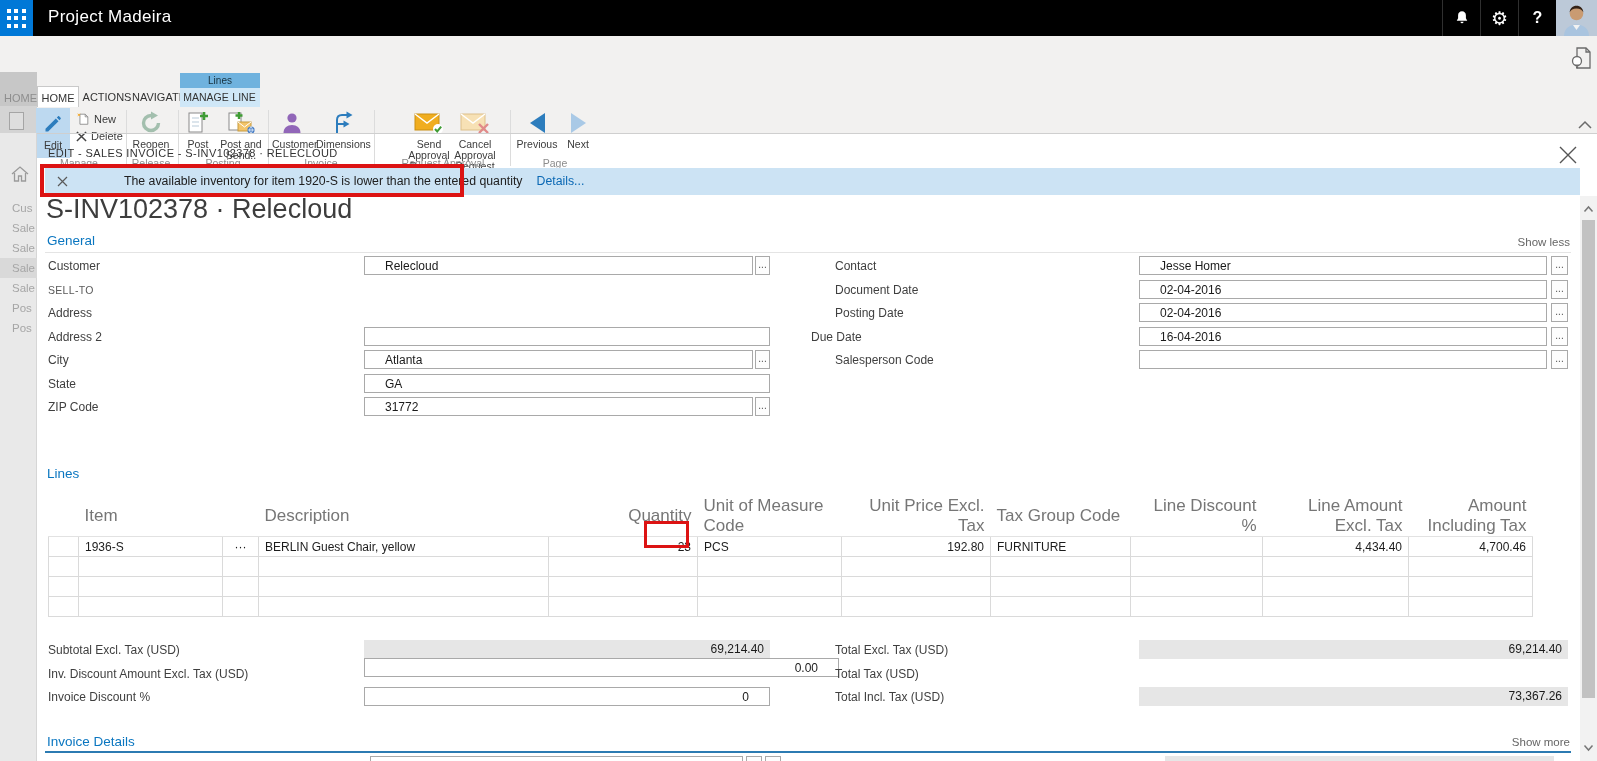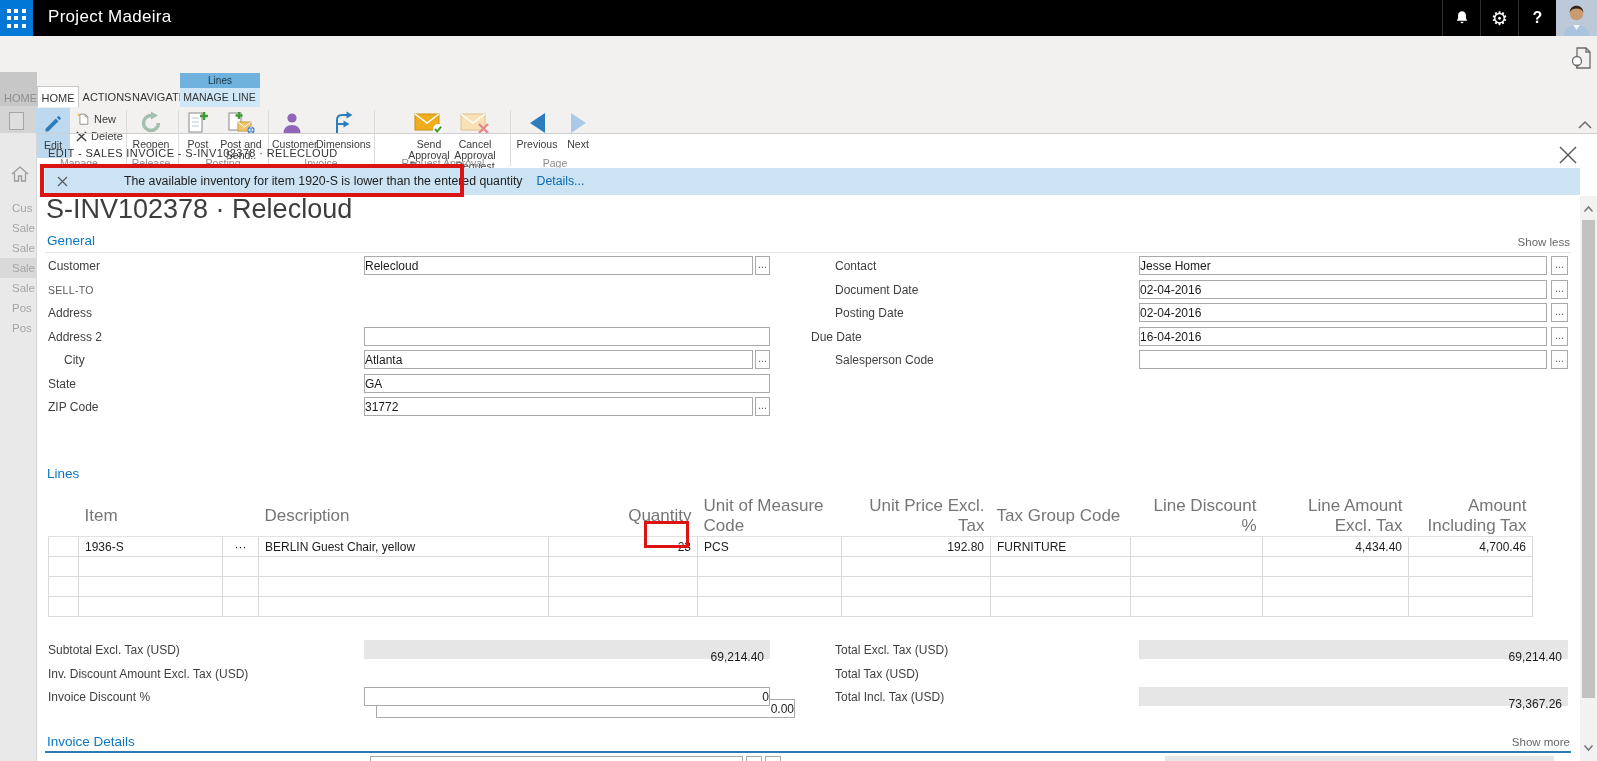--- a/index.html
+++ b/index.html
@@ -54,24 +54,24 @@
   .notif-link { color:#0a68b4; margin-left:14px; cursor:pointer; }
   .redbox { position:absolute; border:4px solid #dc1313; z-index:50; pointer-events:none; }
   .page-title { position:absolute; left:46px; top:194px; font-size:27px; font-weight:300; color:#3d3d3d; }
   .section-link { position:absolute; font-size:13.5px; color:#0a76c0; cursor:pointer; }
   .show-link { position:absolute; width:100px; text-align:right; font-size:11.5px; color:#666; cursor:pointer; }
   .hr1 { position:absolute; left:45px; top:252px; width:1526px; height:1px; background:#e4e4e4; }
 
   
   .flabel { position:absolute; font-size:12px; color:#3f3f3f; }
   .fgroup { position:absolute; font-size:10.5px; color:#5a5a5a; letter-spacing:.3px; }
-  .finput { position:absolute; height:19px; border:1px solid #a9a9a9; background:#fff; font-family:"Liberation Sans",sans-serif; font-size:12px; color:#1a1a1a; padding:0 0; }
+  .finput { position:absolute; height:19px; border:1px solid #a9a9a9; background:#fff; font-family:"Liberation Sans",sans-serif; font-size:12px; color:#1a1a1a; padding:0 20px; }
   .finput.num { text-align:right; }
   .fbtn { position:absolute; height:19px; border:1px solid #a9a9a9; background:#fdfdfd; font-size:10px; color:#555; text-align:center; line-height:15px; cursor:pointer; }
-  .fro { position:absolute; height:19px; background:#e6e6e6; font-size:12px; color:#1a1a1a; text-align:right; padding:10px 6px 0 6px; }
+  .fro { position:absolute; height:19px; background:#e6e6e6; font-size:12px; color:#1a1a1a; text-align:right; padding:2px 6px 0 6px; }
 
   
   table.lines { position:absolute; left:48px; top:496px; border-collapse:collapse; table-layout:fixed; width:1484px; }
   table.lines thead td { border:none; border-bottom:1px solid #e2e2e2; height:28px; font-size:17px; color:#767676; padding:0 6px; vertical-align:middle; }
   table.lines tbody td { border:1px solid #dadada; height:20px; font-size:12px; color:#1c1c1c; padding:0 6px; white-space:nowrap; overflow:hidden; }
   tr.sel td { background:#d2e7f7; }
   tr.sel td.rowsel { background:#bcdaee; }
   td.r { text-align:right; } td.c { text-align:center; }
   td.qedit { background:#fff !important; }
 
@@ -330,21 +330,21 @@
   <input class="finput" style="left: 364px; top: 256px; width: 389px;" value="Relecloud">
   <div class="fbtn" style="left:755px;top:256px;width:15px">...</div>
 
   <div class="fgroup" style="left:48px;top:284px">SELL-TO</div>
 
   <div class="flabel" style="left:48px;top:306px">Address</div>
 
   <div class="flabel" style="left:48px;top:330px">Address 2</div>
   <input class="finput" style="left: 364px; top: 327px; width: 406px;" value="">
 
-  <div class="flabel" style="left:64px;top:353px">City</div>
+  <div class="flabel" style="left:48px;top:353px">City</div>
   <input class="finput" style="left: 364px; top: 350px; width: 389px;" value="Atlanta">
   <div class="fbtn" style="left:755px;top:350px;width:15px">...</div>
 
   <div class="flabel" style="left:48px;top:377px">State</div>
   <input class="finput" style="left: 364px; top: 374px; width: 406px;" value="GA">
 
   <div class="flabel" style="left:48px;top:400px">ZIP Code</div>
   <input class="finput" style="left: 364px; top: 397px; width: 389px;" value="31772">
   <div class="fbtn" style="left:755px;top:397px;width:15px">...</div>
 
@@ -453,21 +453,21 @@
           <td></td>
         </tr>
     </tbody>
   </table>
   <div class="redbox" style="left:644px;top:521px;width:45px;height:27px;border-width:3px"></div>
 
   <div class="flabel" style="left:48px;top:643px">Subtotal Excl. Tax (USD)</div>
   <div class="fro" style="left:364px;top:640px;width:406px">69,214.40</div>
 
   <div class="flabel" style="left:48px;top:667px">Inv. Discount Amount Excl. Tax (USD)</div>
-  <input class="finput num" style="left: 364px; top: 699px; width: 419px; margin-left: 12px;" value="0.00">
+  <input class="finput num" style="left: 364px; top: 658px; width: 475px;" value="0.00">
 
   <div class="flabel" style="left:48px;top:690px">Invoice Discount %</div>
   <input class="finput num" style="left: 364px; top: 687px; width: 406px;" value="0">
 
   <div class="flabel" style="left:835px;top:643px">Total Excl. Tax (USD)</div>
   <div class="fro" style="left:1139px;top:640px;width:429px">69,214.40</div>
 
   <div class="flabel" style="left:835px;top:667px">Total Tax (USD)</div>
 
   <div class="flabel" style="left:835px;top:690px">Total Incl. Tax (USD)</div>

